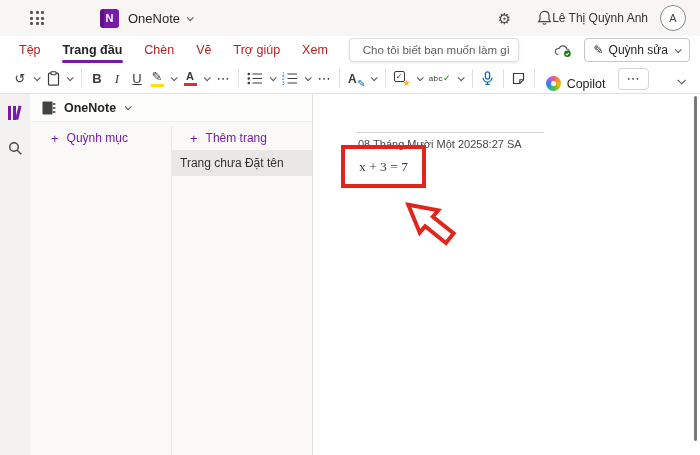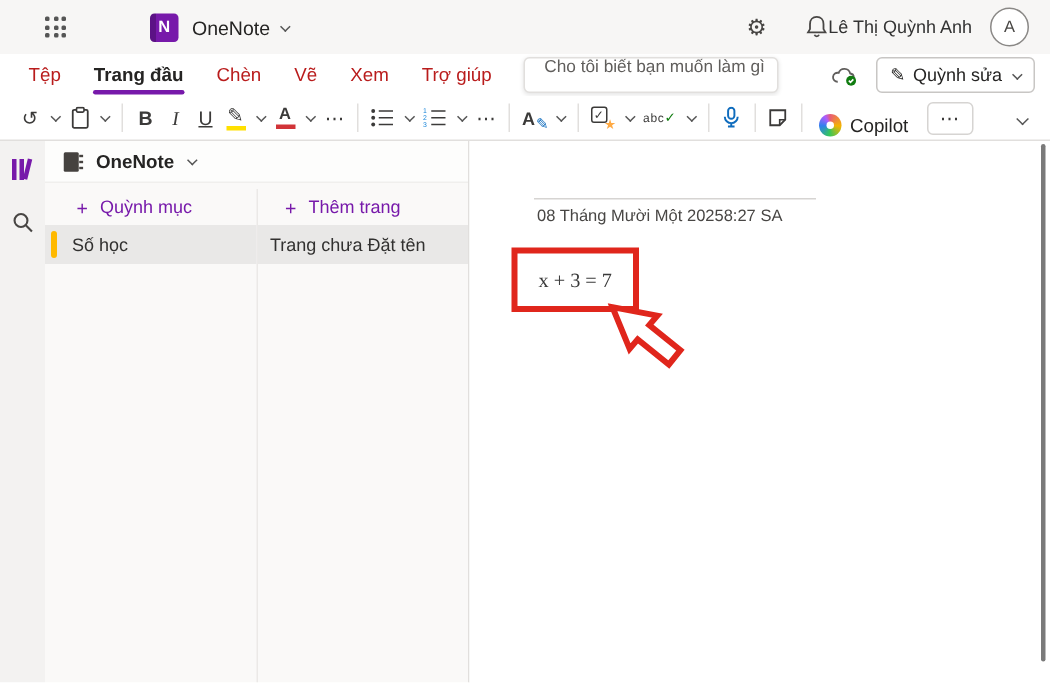--- a/index.html
+++ b/index.html
@@ -26,21 +26,21 @@
   .gear{font-size:15px;color:#484644;line-height:1;cursor:pointer;}
   .bell{margin-left:26px;cursor:pointer;display:flex;}
   .user-name{font-size:12px;color:#333;}
   .avatar{width:26px;height:26px;border-radius:50%;border:1px solid #8a8886;background:#fff;color:#484644;font-size:11px;display:flex;align-items:center;justify-content:center;margin-left:12px;margin-right:2px;cursor:pointer;}
 
   
   .menubar{height:28px;flex:0 0 28px;background:#fff;display:flex;align-items:center;padding-left:8px;}
   .tab{position:relative;height:28px;display:flex;align-items:center;padding:0 11px;font-size:12.5px;color:#b91c1c;cursor:pointer;}
   .tab.active{font-weight:bold;color:#252423;}
   .tab.active::after{content:"";position:absolute;left:10px;right:10px;bottom:1px;height:3px;border-radius:2px;background:var(--purple);}
-  .searchbox{height:24px;width:170px;margin-left:10px;border:1px solid #e1dfdd;border-radius:4px;background:#fff;box-shadow:0 1px 3px rgba(0,0,0,.10);display:flex;align-items:flex-start;padding:0 7px;}
+  .searchbox{height:24px;width:170px;margin-left:10px;border:1px solid #e1dfdd;border-radius:4px;background:#fff;box-shadow:0 1px 3px rgba(0,0,0,.10);display:flex;align-items:center;padding:0 7px;}
   .searchbox input{border:0;outline:0;flex:1;font-size:11.5px;color:#3b3a39;font-family:inherit;background:transparent;margin-left:6px;}
   .searchbox input::placeholder{color:#605e5c;}
   .mb-right{margin-left:auto;display:flex;align-items:center;gap:11px;padding-right:10px;}
   .btn-edit{height:24px;border:1px solid #c8c6c4;border-radius:4px;background:#fff;display:flex;align-items:center;gap:5px;padding:0 9px;font-size:12px;color:#252423;cursor:pointer;}
   .btn-edit .pencil{font-size:12px;}
   .btn-share{height:24px;border-radius:4px;background:var(--purple);color:#fff;display:flex;align-items:center;gap:6px;padding:0 10px;font-size:12px;font-weight:bold;cursor:pointer;}
   .btn-share .chev{border-color:#fff;}
   .btn-edit .chev{margin-left:2px;}
 
   
@@ -88,21 +88,21 @@
   .add-row .plus{font-size:13px;line-height:1;}
   .item-row{height:26px;display:flex;align-items:center;font-size:12px;color:#323130;cursor:pointer;}
   .item-row.selected{background:#e9e8e7;}
   .sec-bar{width:4px;height:18px;border-radius:2px;background:#FFB900;margin-left:4px;}
   .sec-label{margin-left:10px;}
   .page-label{padding-left:8px;}
 
   .canvas{flex:1;background:#fff;position:relative;min-width:0;}
   .title-underline{position:absolute;left:43px;top:38px;width:188px;height:1px;background:#d6d4d2;}
   .date-row{position:absolute;left:45px;top:44px;font-size:11px;color:#484644;display:flex;}
-  .eq-box{position:absolute;left:28px;top:71px;width:85px;height:43px;border:4px solid #E0261C;display:flex;align-items:center;justify-content:center;}
+  .eq-box{position:absolute;left:28px;top:51px;width:85px;height:43px;border:4px solid #E0261C;display:flex;align-items:center;justify-content:center;}
   .eq-text{font-family:"Liberation Serif","DejaVu Serif",serif;font-size:13.5px;color:#3a3a3a;}
   .arrow-svg{position:absolute;left:92px;top:107px;}
   .vscroll{position:absolute;right:3px;top:2px;width:3px;height:345px;background:#7a7a7a;border-radius:2px;cursor:pointer;}
 </style>
 </head>
 <body>
 
 <div class="app">
 
   <div class="topbar">
@@ -135,22 +135,22 @@
           <span>A</span>
         </span>
     </div>
   </div>
 
   <div class="menubar">
     <span class="tab">Tệp</span>
     <span class="tab active">Trang đầu</span>
     <span class="tab">Chèn</span>
     <span class="tab">Vẽ</span>
+    <span class="tab">Trợ giúp</span>
     <span class="tab">Xem</span>
-    <span class="tab">Trợ giúp</span>
     <div class="searchbox">
       <svg width="11" height="14" viewBox="0 0 11 14">
           <circle cx="5.5" cy="5" r="3.7" fill="none" stroke="#605e5c" stroke-width="1.2"></circle>
           <path d="M4 10.5 h3 M4.4 12.3 h2.2" stroke="#605e5c" stroke-width="1.2" fill="none"></path>
         </svg>
       <input placeholder="Cho tôi biết bạn muốn làm gì" style="">
     </div>
     <div class="mb-right">
       <span style="display:flex">
         <svg width="19" height="15" viewBox="0 0 19 15">
@@ -316,24 +316,20 @@
             <rect x="10.8" y="10.2" width="2.6" height="1.6" fill="#45423f"></rect>
           </svg>
         <span class="nb-name">OneNote</span>
         <span class="chev sm"></span>
       </div>
       <div class="pane-cols">
         <div class="col col-sections">
           <div class="add-row">
             <span class="plus">+</span>
             <span>Quỳnh mục</span>
-          </div>
-          <div class="item-row selected">
-            <span class="sec-bar"></span>
-            <span class="sec-label">Số học</span>
           </div>
         </div>
         <div class="col col-pages">
           <div class="add-row" style="padding-left:18px;">
             <span class="plus">+</span>
             <span>Thêm trang</span>
           </div>
           <div class="item-row selected">
             <span class="page-label">Trang chưa Đặt tên</span>
           </div>

